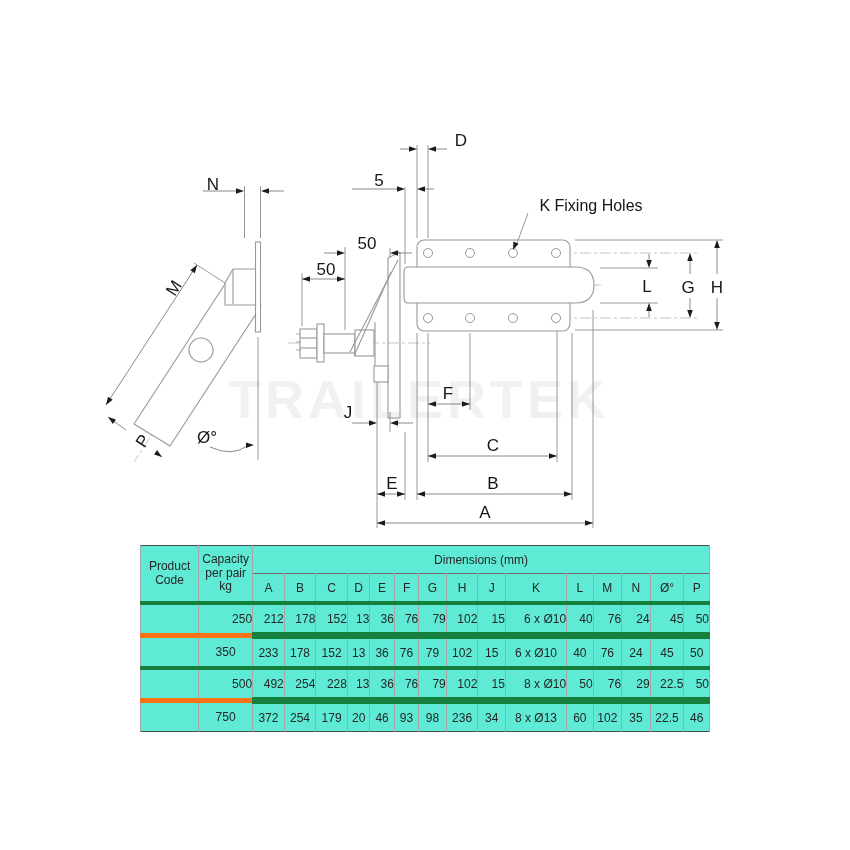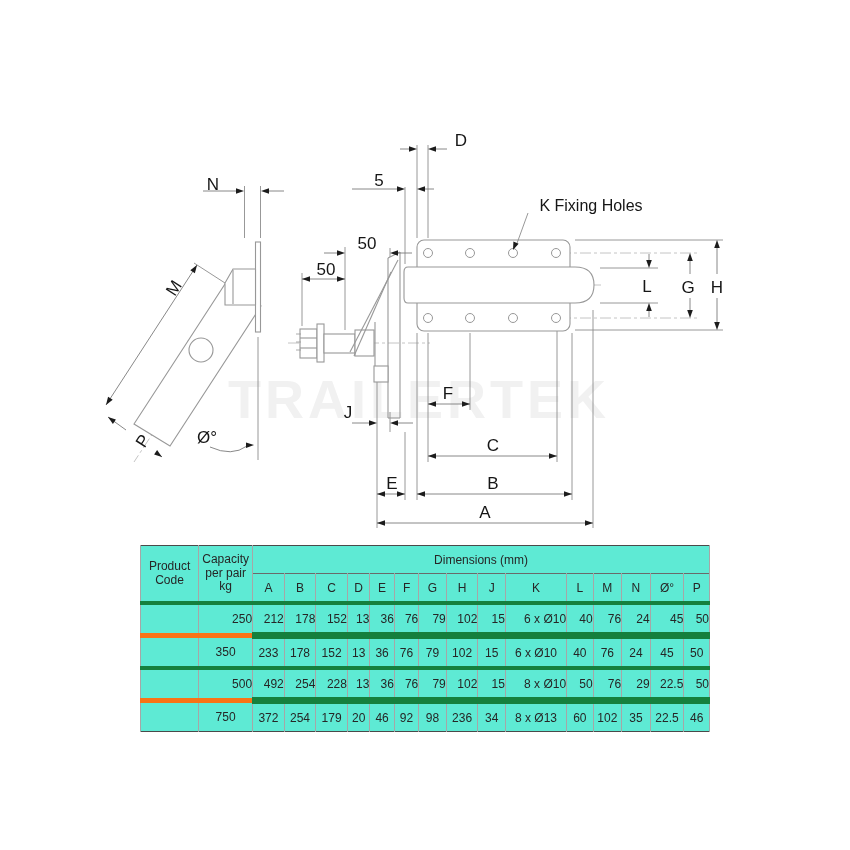--- a/index.html
+++ b/index.html
@@ -334,21 +334,21 @@
       <td>50</td>
     </tr>
     <tr class="sep-light">
       <td class="lcol nob"></td>
       <td class="lcol">750</td>
       <td>372</td>
       <td>254</td>
       <td>179</td>
       <td>20</td>
       <td>46</td>
-      <td>92</td>
+      <td>93</td>
       <td>98</td>
       <td>236</td>
       <td>34</td>
       <td>8 x Ø13</td>
       <td>60</td>
       <td>102</td>
       <td>35</td>
       <td>22.5</td>
       <td>46</td>
     </tr>

